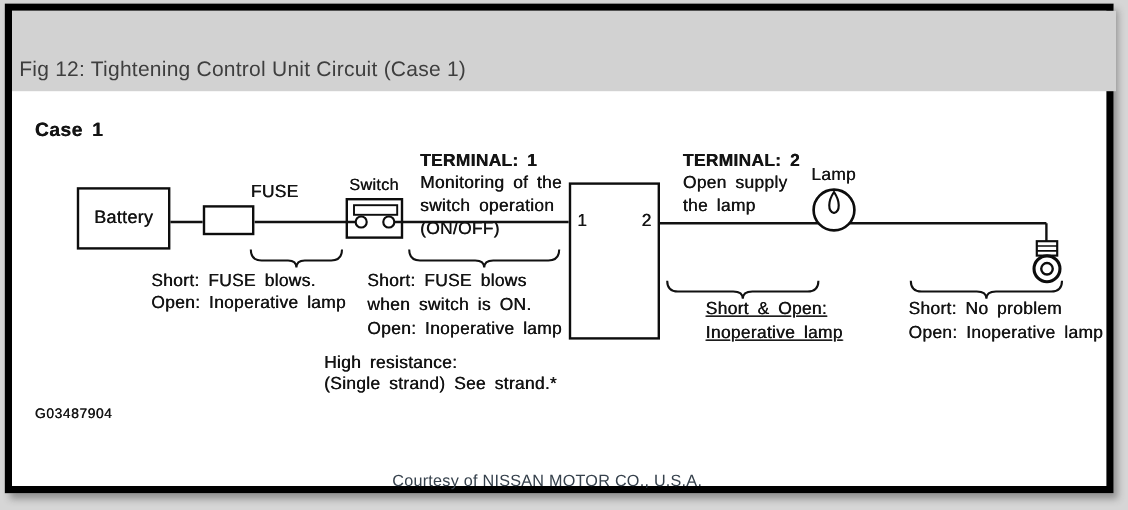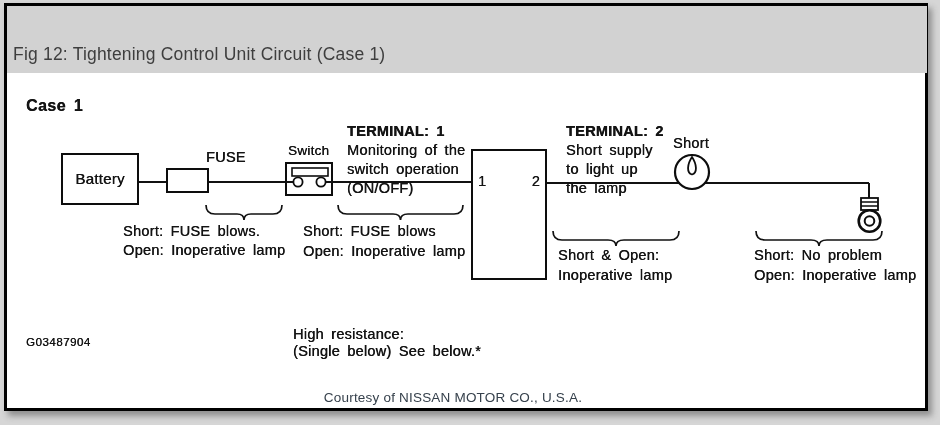--- a/index.html
+++ b/index.html
@@ -1,21 +1,21 @@
 <!DOCTYPE html>
 <html><head>
 <meta charset="utf-8">
 <style>
   * { margin:0; padding:0; box-sizing:border-box; }
   html,body { width:940px; height:425px; overflow:hidden; }
   body { background:#d6d6d6; font-family:"Liberation Sans", sans-serif; position:relative; }
 
   .panel {
     position:absolute; left:4px; top:3px; width:924px; height:408px;
-    background:#ffffff; border:3px solid #000000;
+    background:#ffffff; border:6px solid #000000;
     box-shadow:4px 5px 6px rgba(60,60,60,.45);
   }
   .titlebar {
     position:absolute; left:0; top:0; width:920px; height:67px;
     background:#d2d2d2;
   }
   .fig-title {
     position:absolute; left:6px; top:38px;
     font-size:17.5px; color:#3e3e3e; letter-spacing:.2px; white-space:nowrap;
   }
@@ -47,23 +47,23 @@
 
   .note { position:absolute; }
   .note .ln { position:static; display:block; }
   .note-terminal1 { left:340px; top:100px;margin-top:16px; }
   .note-terminal1 .ln, .note-terminal2 .ln { line-height:19px; }
   .note-terminal2 { left:559px; top:100px;margin-top:16px; }
   .note-fuse-switch { left:116px; top:216px; }
   .note-fuse-switch .ln { line-height:18.5px; }
   .note-switch-cu { left:296px; top:215px; }
   .note-switch-cu .ln { line-height:20px; }
-  .note-highres { left:286px; top:286px;margin-top:34px; }
+  .note-highres { left:260px; top:286px; }
   .note-highres .ln { line-height:16.5px; }
-  .note-cu-lamp { left:551px; top:240px; }
+  .note-cu-lamp { left:578px; top:240px;text-decoration:underline; }
   .note-cu-lamp .ln, .note-lamp-ground .ln { line-height:19.5px; }
   .note-lamp-ground { left:747px; top:240px; }
 
   .refcode { left:19px; top:327px; font-size:11.5px; letter-spacing:.5px; }
 
   .courtesy {
     position:absolute; left:0; width:892px; top:384px; text-align:center;
     font-size:13.5px; color:#36414c; letter-spacing:.2px;
   }
 
@@ -122,49 +122,49 @@
   <div class="scan fuse-label">FUSE</div>
   <div class="box fuse-box"></div>
 
   <div class="scan switch-label">Switch</div>
 
   <div class="box cu-box">
     <span class="scan cu-pin1">1</span>
     <span class="scan cu-pin2">2</span>
   </div>
 
-  <div class="scan lamp-label">Short</div>
+  <div class="scan lamp-label">Lamp</div>
 
   <div class="scan note note-terminal1">
     <span class="ln bold">TERMINAL: 1</span>
     <span class="ln">Monitoring of the</span>
     <span class="ln">switch operation</span>
     <span class="ln">(ON/OFF)</span>
   </div>
 
   <div class="scan note note-terminal2">
     <span class="ln bold">TERMINAL: 2</span>
-    <span class="ln">Short supply</span>
-    <span class="ln">to light up</span>
+    <span class="ln">Open supply</span>
     <span class="ln">the lamp</span>
   </div>
 
   <div class="scan note note-fuse-switch">
     <span class="ln">Short: FUSE blows.</span>
     <span class="ln">Open: Inoperative lamp</span>
   </div>
 
   <div class="scan note note-switch-cu">
     <span class="ln">Short: FUSE blows</span>
+    <span class="ln">when switch is ON.</span>
     <span class="ln">Open: Inoperative lamp</span>
   </div>
 
   <div class="scan note note-highres">
     <span class="ln">High resistance:</span>
-    <span class="ln">(Single below) See below.*</span>
+    <span class="ln">(Single strand) See strand.*</span>
   </div>
 
   <div class="scan note note-cu-lamp">
     <span class="ln">Short &amp; Open:</span>
     <span class="ln">Inoperative lamp</span>
   </div>
 
   <div class="scan note note-lamp-ground">
     <span class="ln">Short: No problem</span>
     <span class="ln">Open: Inoperative lamp</span>

